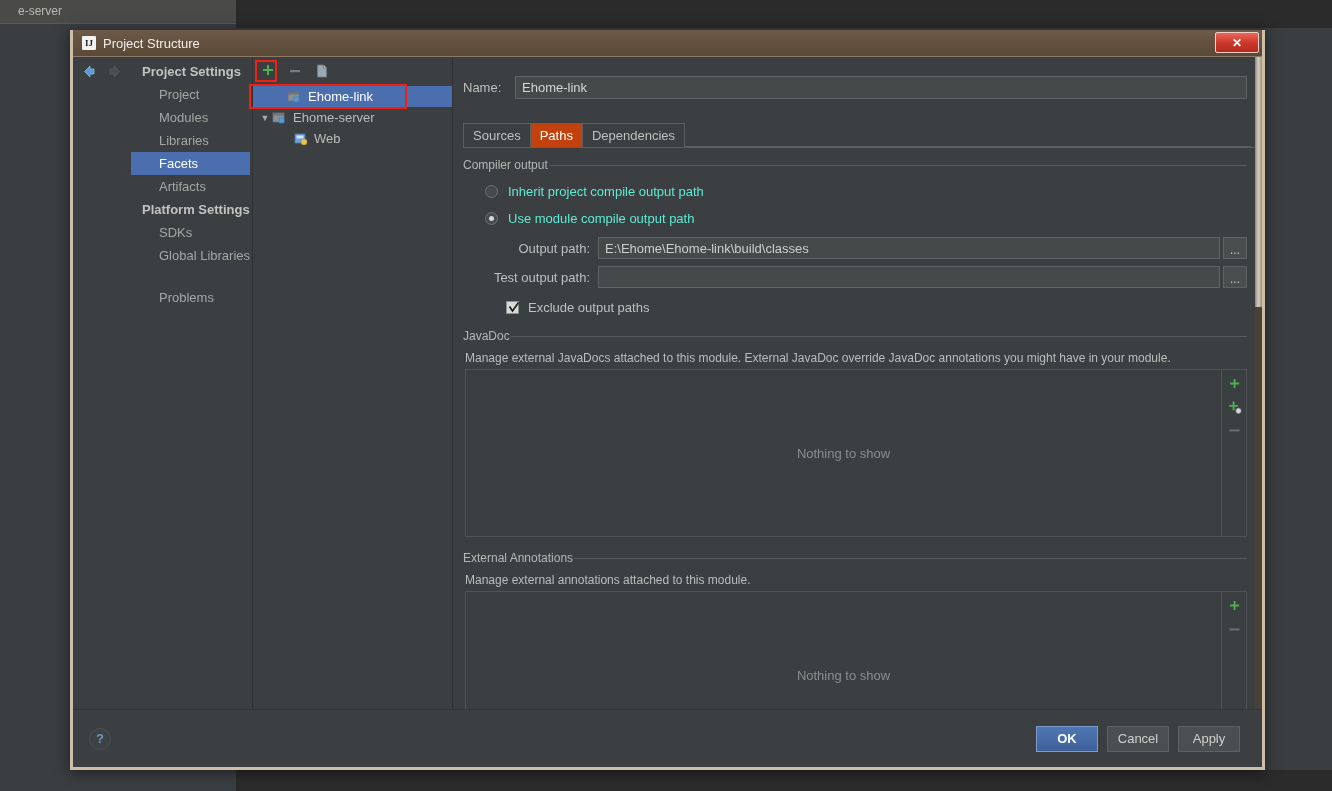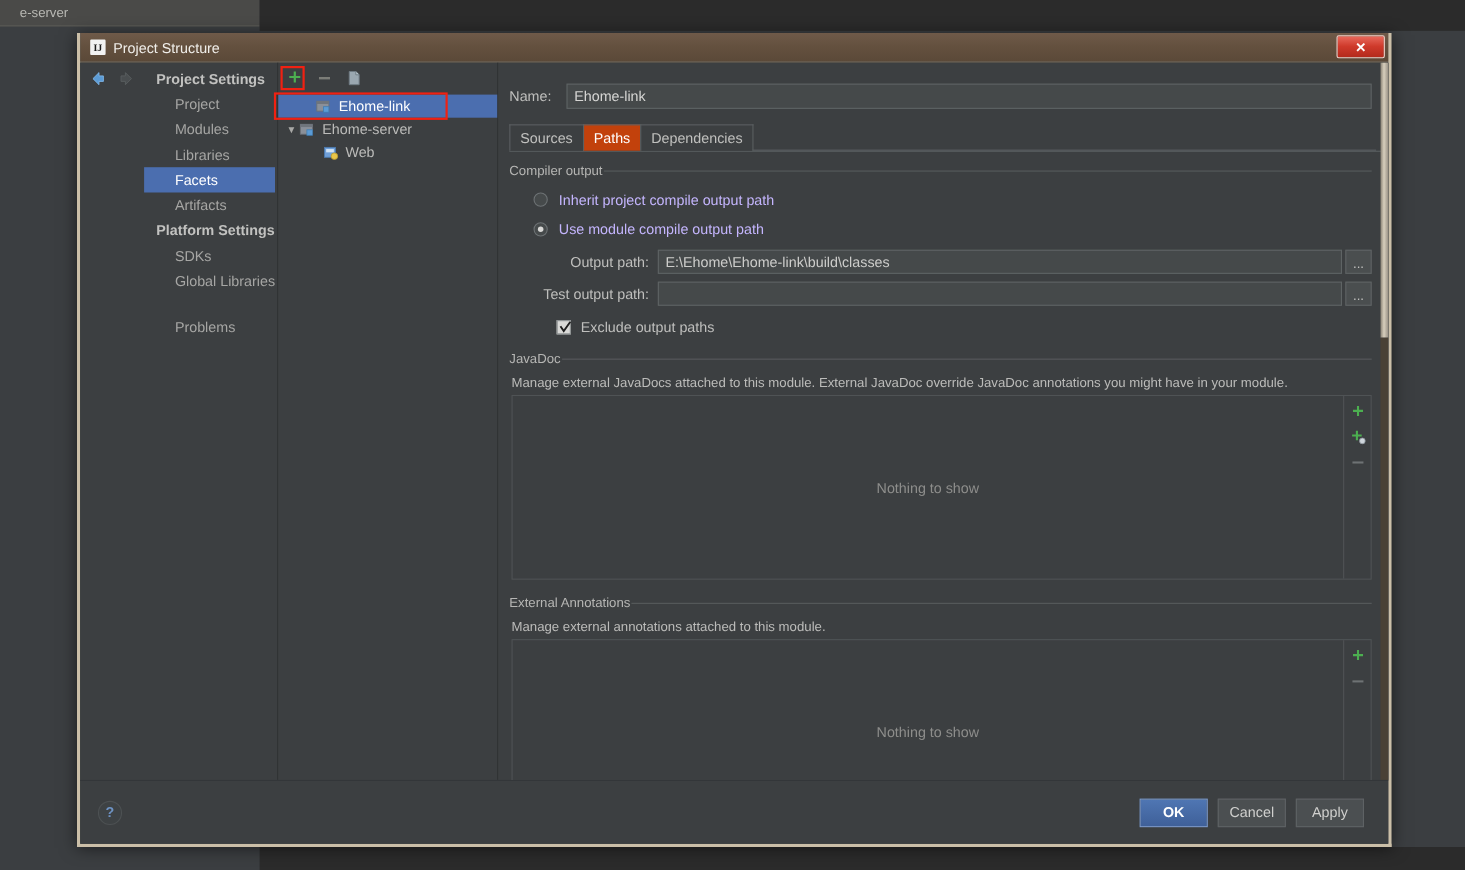--- a/index.html
+++ b/index.html
@@ -114,21 +114,21 @@
   }
   #name-row { display: flex; align-items: center; padding: 19px 14px 0 10px; justify-content: center; }
   #name-label { font-size: 13px; color: #bfbfbd; width: 52px; }
   #name-input {
     flex: 1; height: 23px; background: #45494a;
     border: 1px solid #5e6364; color: #d6d6d4;
     font-size: 13px; padding: 0 6px;
     font-family: "Liberation Sans", sans-serif;
   }
   #tab-strip {
-    display: flex; align-items: flex-end; margin: 14px 0 0 10px;
+    display: flex; align-items: flex-end; margin: 24px 0 0 10px;
     border-bottom: 1px solid #5a5f61; padding-right: 10px;
   }
   .tab {
     font-size: 13px; color: #c0c0be; padding: 4px 9px 4px 9px;
     border: 1px solid #5a5f61; border-bottom: none;
     background: #3c3f41; cursor: pointer; margin-right: -1px;
   }
   .tab.active { background: #c2410c; color: #ffffff; }
   #tab-filler { flex: 1; border-bottom: 1px solid #5a5f61; }
 
@@ -141,21 +141,21 @@
   .group-header .rule { flex: 1; height: 1px; background: #575b5d; }
 
   .radio-row { display: flex; align-items: center; gap: 10px; padding: 4px 0 4px 22px; }
   .radio {
     width: 13px; height: 13px; border-radius: 50%;
     background: #464a4b; border: 1px solid #6d7274;
     display: flex; align-items: center; justify-content: center; flex: 0 0 auto;
     cursor: pointer;
   }
   .radio .dot { width: 5px; height: 5px; border-radius: 50%; background: #d8d8d6; }
-  .radio-label { font-size: 13px; color: #c4b5fd; }
+  .radio-label { font-size: 13px; color: #5eead4; }
 
   .path-row { display: flex; align-items: center; margin-top: 7px; }
   .path-label { font-size: 13px; color: #bfbfbd; width: 135px; text-align: right; padding-right: 8px; }
   .path-input {
     flex: 1; height: 22px; background: #45494a; border: 1px solid #5e6364;
     color: #cdcdcb; font-size: 13px; padding: 0 6px;
     font-family: "Liberation Sans", sans-serif;
   }
   .browse-btn {
     width: 24px; height: 22px; margin-left: 3px;

